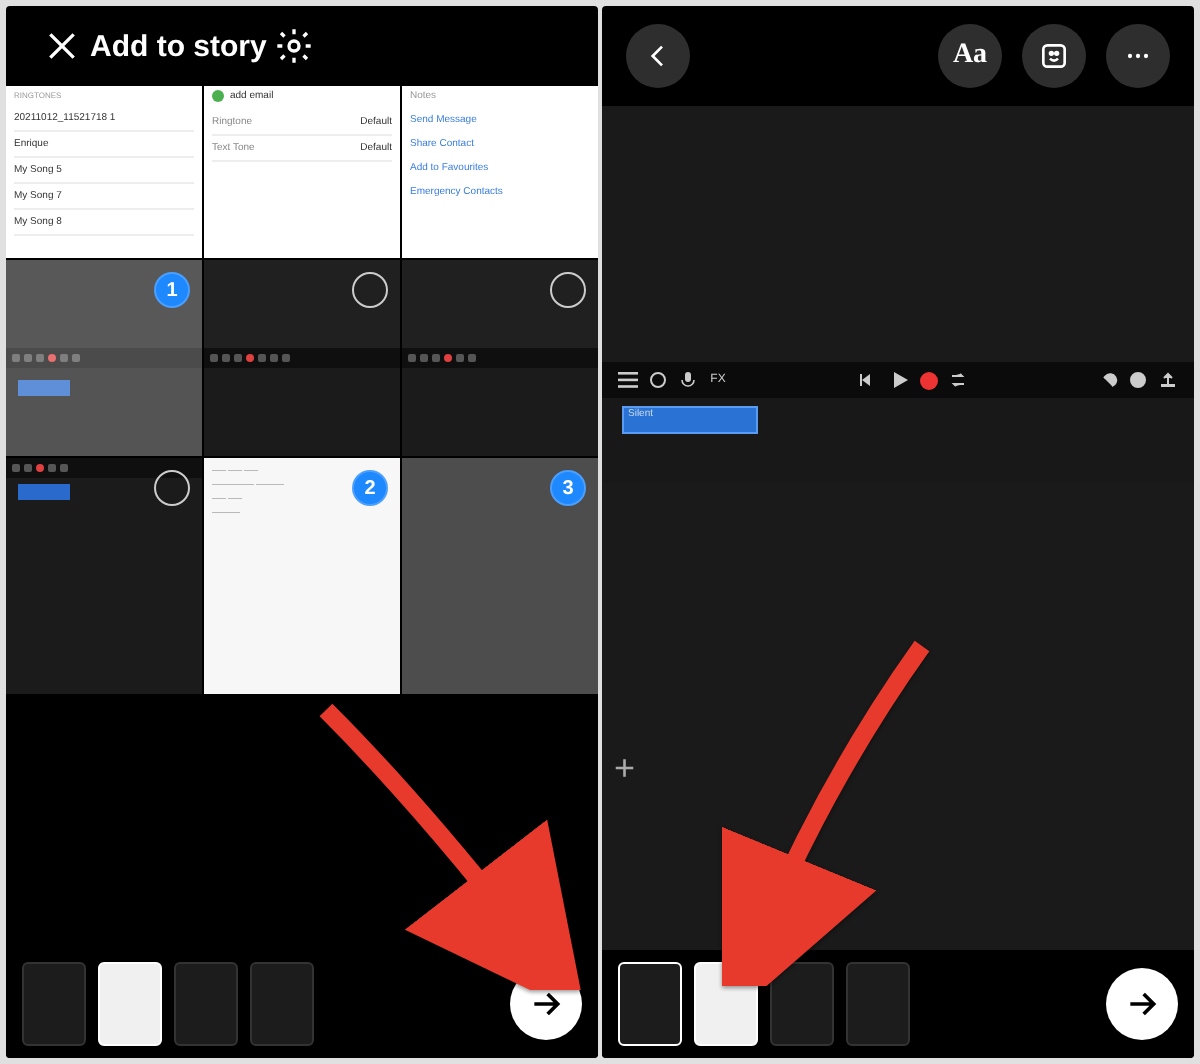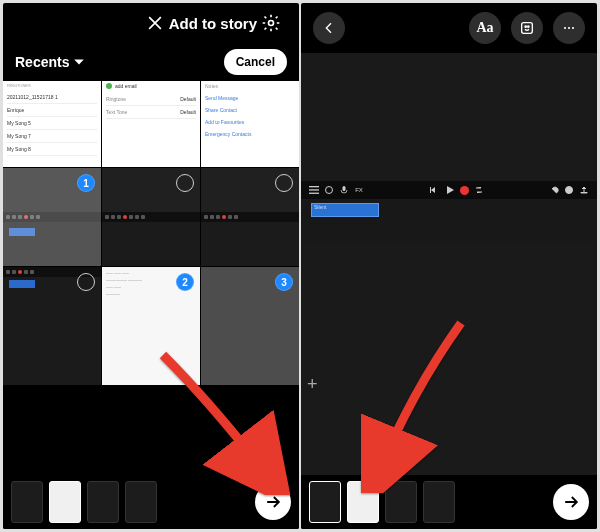--- a/index.html
+++ b/index.html
@@ -1,21 +1,21 @@
 <!DOCTYPE html>
 <html><head>
 <meta charset="utf-8">
 <style>
   * { margin: 0; padding: 0; box-sizing: border-box; }
   body { background: #fff; font-family: -apple-system, BlinkMacSystemFont, 'Segoe UI', Arial, sans-serif; }
   .container { width: 600px; height: 532px; display: flex; gap: 2px; padding: 3px; background: #e0e0e0; }
   .panel { flex: 1; background: #000; position: relative; overflow: hidden; border-radius: 2px; }
 
   
-  .hdr { height: 40px; display: flex; align-items: center; justify-content: flex-end; padding: 0 14px; color: #fff; }
+  .hdr { height: 40px; display: flex; align-items: center; justify-content: flex-start; padding: 0 14px; color: #fff; }
   .hdr-title { font-size: 15px; font-weight: 600; }
   .icon-btn { color: #fff; display: inline-flex; align-items: center; justify-content: center; width: 28px; height: 28px; cursor: pointer; }
   .icon-btn svg { width: 20px; height: 20px; stroke: #fff; fill: none; stroke-width: 2; }
   .subhdr { height: 38px; display: flex; align-items: center; justify-content: space-between; padding: 0 12px; }
   .recents { color: #fff; font-size: 14px; font-weight: 600; display: flex; align-items: center; gap: 4px; }
   .recents svg { width: 12px; height: 12px; fill: #fff; }
   .cancel-btn { background: #fff; color: #000; border-radius: 14px; font-size: 12px; font-weight: 600; padding: 6px 12px; cursor: pointer; border: none; }
 
   .grid { display: grid; grid-template-columns: 1fr 1fr 1fr; gap: 1px; }
   .cell { position: relative; aspect-ratio: 1/1; background: #1a1a1a; overflow: hidden; }
@@ -93,29 +93,20 @@
           </svg>
       </span>
       <span class="hdr-title">Add to story</span>
       <span class="icon-btn">
         <svg viewBox="0 0 24 24">
             <circle cx="12" cy="12" r="3"></circle>
             <path d="M12 2v3M12 19v3M4.2 4.2l2.1 2.1M17.7 17.7l2.1 2.1M2 12h3M19 12h3M4.2 19.8l2.1-2.1M17.7 6.3l2.1-2.1"></path>
           </svg>
       </span>
     </div>
-    <div class="subhdr">
-      <span class="recents">
-        <span>Recents</span>
-        <svg viewBox="0 0 10 10">
-            <path d="M1 3 L5 7 L9 3 Z"></path>
-          </svg>
-      </span>
-      <button class="cancel-btn">Cancel</button>
-    </div>
 
     <div class="grid">
 
       <div class="cell row1">
         <div class="listA">
           <div class="hd">RINGTONES</div>
           <div class="ln">20211012_11521718 1</div>
           <div class="ln">Enrique</div>
           <div class="ln">My Song 5</div>
           <div class="ln">My Song 7</div>

